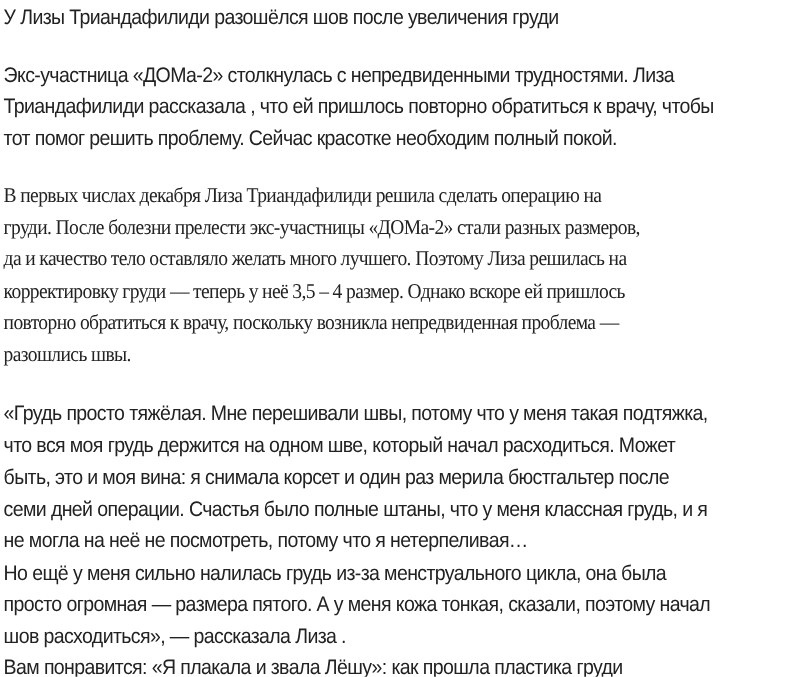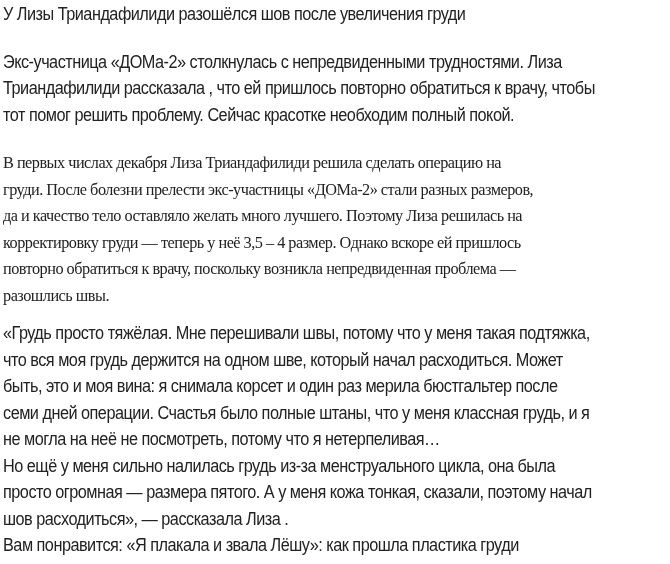--- a/index.html
+++ b/index.html
@@ -36,21 +36,21 @@
 
   <div class="block" style="margin-top:21px;font-family:Liberation Serif, serif;">
     <span class="line">В первых числах декабря Лиза Триандафилиди решила сделать операцию на</span>
     <span class="line">груди. После болезни прелести экс-участницы «ДОМа-2» стали разных размеров,</span>
     <span class="line">да и качество тело оставляло желать много лучшего. Поэтому Лиза решилась на</span>
     <span class="line">корректировку груди — теперь у неё 3,5 – 4 размер. Однако вскоре ей пришлось</span>
     <span class="line">повторно обратиться к врачу, поскольку возникла непредвиденная проблема —</span>
     <span class="line">разошлись швы.</span>
   </div>
 
-  <div class="block" style="margin-top:12px;">
+  <div class="block" style="margin-top:23px;">
     <span class="line">«Грудь просто тяжёлая. Мне перешивали швы, потому что у меня такая подтяжка,</span>
     <span class="line">что вся моя грудь держится на одном шве, который начал расходиться. Может</span>
     <span class="line">быть, это и моя вина: я снимала корсет и один раз мерила бюстгальтер после</span>
     <span class="line">семи дней операции. Счастья было полные штаны, что у меня классная грудь, и я</span>
     <span class="line">не могла на неё не посмотреть, потому что я нетерпеливая…</span>
     <span class="line">Но ещё у меня сильно налилась грудь из-за менструального цикла, она была</span>
     <span class="line">просто огромная — размера пятого. А у меня кожа тонкая, сказали, поэтому начал</span>
     <span class="line">шов расходиться», — рассказала Лиза .</span>
   </div>
 

